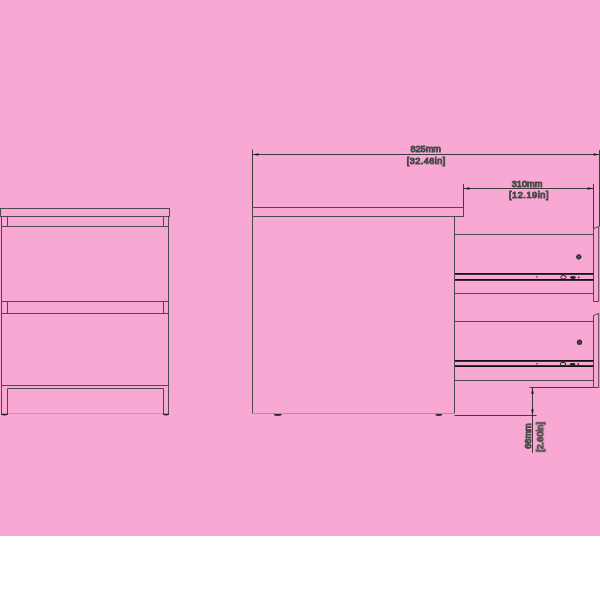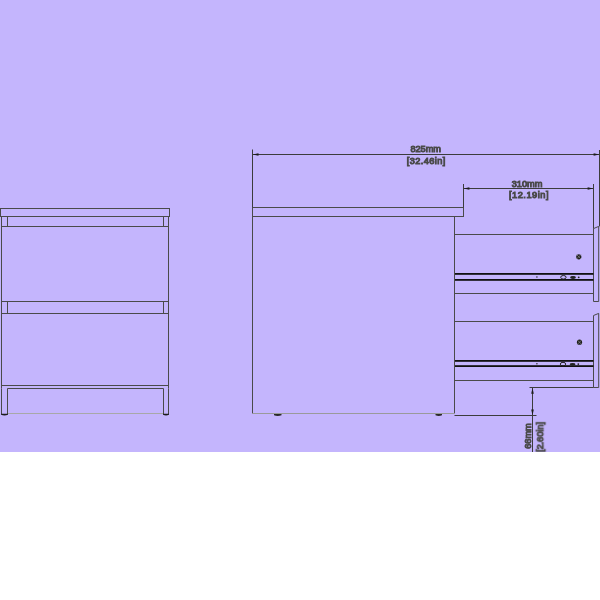--- a/index.html
+++ b/index.html
@@ -1,16 +1,16 @@
 <!DOCTYPE html>
 <html><head>
 <meta charset="utf-8">
 <style>
   html,body{margin:0;padding:0;background:#ffffff;}
-  .page{width:600px;height:452px;position:relative;background:#c4b5fd;overflow:hidden;}
+  .page{width:600px;height:536px;position:relative;background:#f9a8d4;overflow:hidden;}
   svg{position:absolute;left:0;top:0;}
   text{font-family:"Liberation Sans", sans-serif;fill:#1c1c1c;filter:blur(0.25px);}
 </style>
 </head>
 <body>
 <div class="page">
 <svg width="600" height="600" viewBox="0 0 600 600">
   <g fill="none" stroke="#4a4a4a" stroke-width="1">
 
     <rect x="0.5" y="208.5" width="169" height="8"></rect>

